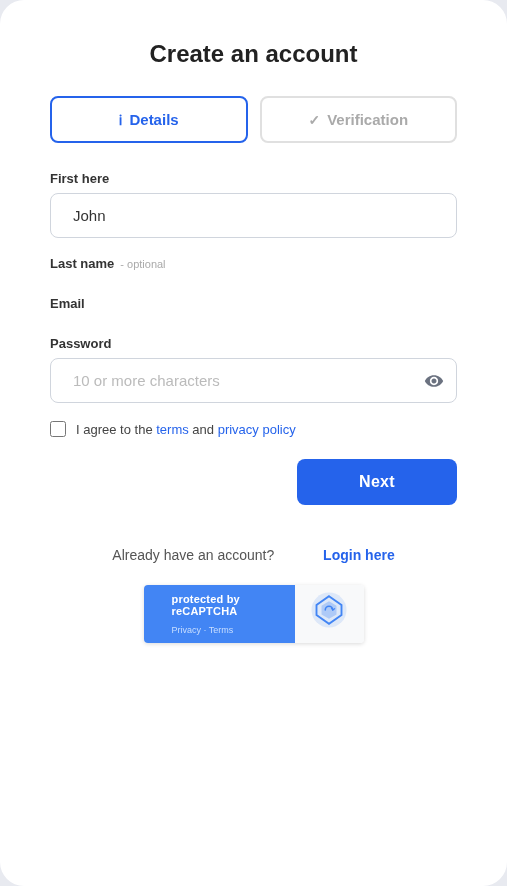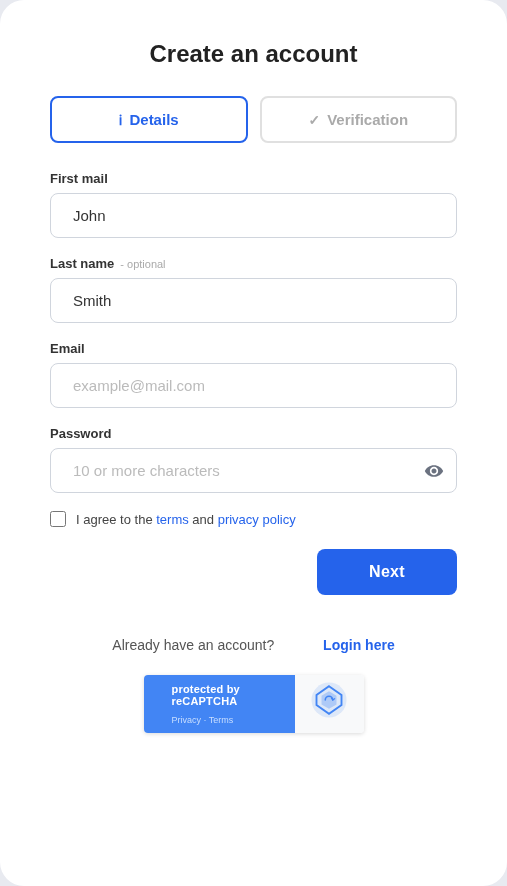--- a/index.html
+++ b/index.html
@@ -143,21 +143,21 @@
     }
     .next-btn {
       background: #2563eb;
       color: #fff;
       border: none;
       border-radius: 8px;
       padding: 14px 0;
       font-size: 16px;
       font-weight: 700;
       cursor: pointer;
-      width: 140px;
+      width: 160px;
       align-self: flex-end;
       margin-bottom: 22px;
       letter-spacing: 0.3px;
     }
     .login-row {
       font-size: 14px;
       color: #555;
       margin-bottom: 22px;
       text-align: center;
     }
@@ -222,59 +222,43 @@
       <span>Details</span>
     </button>
     <button class="tab inactive">
       <span class="tab-icon">✓</span>
       <span>Verification</span>
     </button>
   </div>
 
   <div class="form-group">
     <label class="form-label">
-      <span>First mail</span>
+      <span>First here</span>
     </label>
     <div class="input-wrapper">
       <span class="input-icon">
         <svg viewBox="0 0 24 24" xmlns="http://www.w3.org/2000/svg">
             <path d="M12 12c2.7 0 4.8-2.1 4.8-4.8S14.7 2.4 12 2.4 7.2 4.5 7.2 7.2 9.3 12 12 12zm0 2.4c-3.2 0-9.6 1.6-9.6 4.8v2.4h19.2v-2.4c0-3.2-6.4-4.8-9.6-4.8z"></path>
           </svg>
       </span>
       <input type="text" value="John" placeholder="First name" style="">
     </div>
   </div>
 
   <div class="form-group">
     <label class="form-label">
       <span>Last name</span>
       <span class="label-optional">- optional</span>
     </label>
-    <div class="input-wrapper">
-      <span class="input-icon">
-        <svg viewBox="0 0 24 24" xmlns="http://www.w3.org/2000/svg">
-            <path d="M12 12c2.7 0 4.8-2.1 4.8-4.8S14.7 2.4 12 2.4 7.2 4.5 7.2 7.2 9.3 12 12 12zm0 2.4c-3.2 0-9.6 1.6-9.6 4.8v2.4h19.2v-2.4c0-3.2-6.4-4.8-9.6-4.8z"></path>
-          </svg>
-      </span>
-      <input type="text" value="Smith" placeholder="Last name" style="">
-    </div>
   </div>
 
   <div class="form-group">
     <label class="form-label">
       <span>Email</span>
     </label>
-    <div class="input-wrapper">
-      <span class="input-icon">
-        <svg viewBox="0 0 24 24" xmlns="http://www.w3.org/2000/svg">
-            <path d="M12 12c2.7 0 4.8-2.1 4.8-4.8S14.7 2.4 12 2.4 7.2 4.5 7.2 7.2 9.3 12 12 12zm0 2.4c-3.2 0-9.6 1.6-9.6 4.8v2.4h19.2v-2.4c0-3.2-6.4-4.8-9.6-4.8z"></path>
-          </svg>
-      </span>
-      <input type="email" value="" placeholder="example@mail.com" style="">
-    </div>
   </div>
 
   <div class="form-group">
     <label class="form-label">
       <span>Password</span>
     </label>
     <div class="input-wrapper">
       <span class="input-icon">
         <svg viewBox="0 0 24 24" xmlns="http://www.w3.org/2000/svg">
             <path d="M18 8h-1V6c0-2.8-2.2-5-5-5S7 3.2 7 6v2H6c-1.1 0-2 .9-2 2v10c0 1.1.9 2 2 2h12c1.1 0 2-.9 2-2V10c0-1.1-.9-2-2-2zm-6 9c-1.1 0-2-.9-2-2s.9-2 2-2 2 .9 2 2-.9 2-2 2zm3.1-9H8.9V6c0-1.7 1.4-3.1 3.1-3.1 1.7 0 3.1 1.4 3.1 3.1v2z"></path>

